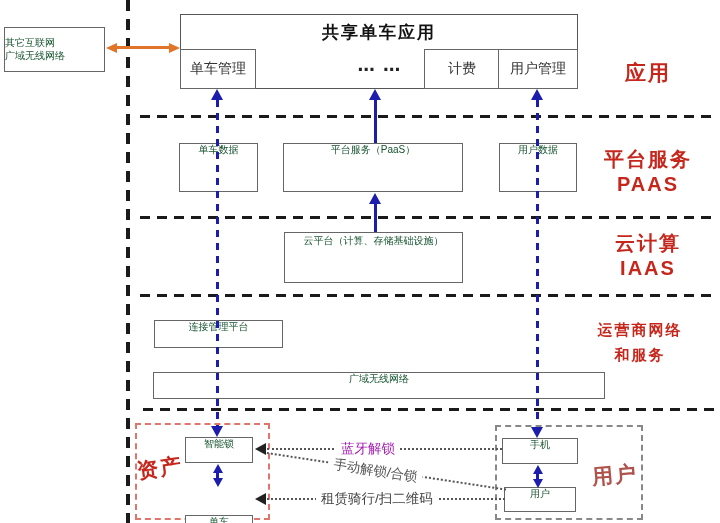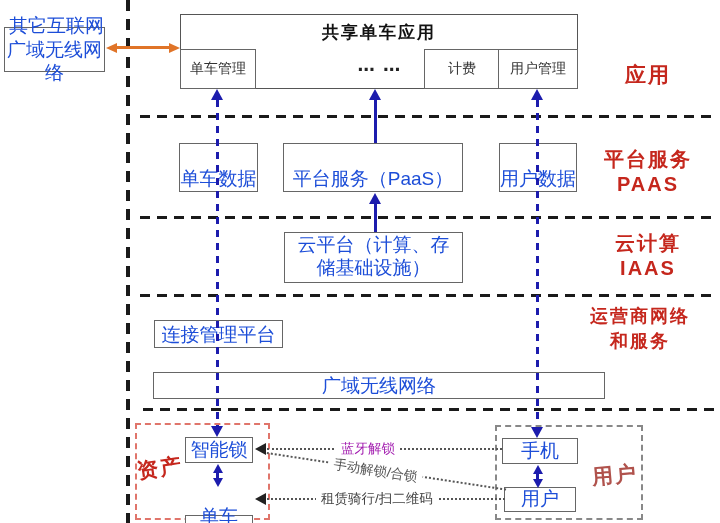--- a/index.html
+++ b/index.html
@@ -3,22 +3,22 @@
 <meta charset="utf-8">
 <style>
   html,body{margin:0;padding:0;background:#fff;}
   #canvas{position:relative;width:720px;height:523px;background:#fff;overflow:hidden;
           font-family:"Liberation Sans","DejaVu Sans",sans-serif;color:#333;}
   .abs{position:absolute;box-sizing:border-box;}
   
   .vline{width:4px;background:repeating-linear-gradient(180deg,#1a1a1a 0 11px,transparent 11px 19px);}
   .hline{height:3px;background:repeating-linear-gradient(90deg,#1a1a1a 0 10px,transparent 10px 17px);}
   
-  .box{border:1.5px solid #666;background:#fff;display:flex;align-items:flex-end;justify-content:center;
-       text-align:center;font-size:19px;color:#1d4ed8;line-height:1.25;}
+  .box{border:1.5px solid #666;background:#fff;display:flex;align-items:flex-start;justify-content:center;
+       text-align:center;font-size:10px;color:#14532d;line-height:1.25;}
   .cell{border:1.5px solid #666;background:#fff;display:flex;align-items:center;justify-content:center;
         font-size:14px;color:#333;}
   .appbox{border:1.6px solid #555;background:#fff;}
   .apptitle{position:absolute;left:0;top:0;width:100%;height:35px;display:flex;align-items:center;
             justify-content:center;font-size:17px;font-weight:bold;color:#111;letter-spacing:2px;}
   .dots{display:flex;align-items:center;justify-content:center;font-size:17px;font-weight:bold;color:#222;letter-spacing:2px;}
   
   .bdash{width:3px;background:repeating-linear-gradient(180deg,#1c1cad 0 7px,transparent 7px 13px);}
   .bsolid{width:3px;background:#1c1cad;}
   .tri{width:0;height:0;}
@@ -108,27 +108,27 @@
   <div class="abs dotline" style="left:267px;top:448px;width:235px;"></div>
   <div class="abs dotlabel" style="left:336px;top:440px;color:#a21caf;">蓝牙解锁</div>
 
   <div class="abs dotline" style="left:267px;top:452px;width:242px;transform:rotate(8.7deg);transform-origin:0 0;"></div>
   <div class="abs dotlabel" style="left:328px;top:462px;color:#555;transform:rotate(8.7deg);">手动解锁/合锁</div>
 
   <div class="abs tri tri-left-blk" style="left:255px;top:493px;"></div>
   <div class="abs dotline" style="left:267px;top:498px;width:238px;"></div>
   <div class="abs dotlabel" style="left:316px;top:490px;color:#444;">租赁骑行/扫二维码</div>
 
-  <div class="abs zlabel" style="left:596px;top:62px;width:104px;font-size:21px;">应用</div>
+  <div class="abs zlabel" style="left:596px;top:62px;width:104px;font-size:21px;font-family:Liberation Mono, monospace;">应用</div>
   <div class="abs zlabel" style="left:596px;top:147px;width:104px;">
     <div>平台服务</div>
     <div>PAAS</div>
   </div>
   <div class="abs zlabel" style="left:596px;top:231px;width:104px;">
     <div>云计算</div>
     <div>IAAS</div>
   </div>
-  <div class="abs zlabel" style="left:576px;top:304px;width:128px;font-size:18px;">
+  <div class="abs zlabel" style="left:576px;top:317px;width:128px;font-size:15px;">
     <div>运营商网络</div>
     <div>和服务</div>
   </div>
 
 </div>
 
 </body></html>

